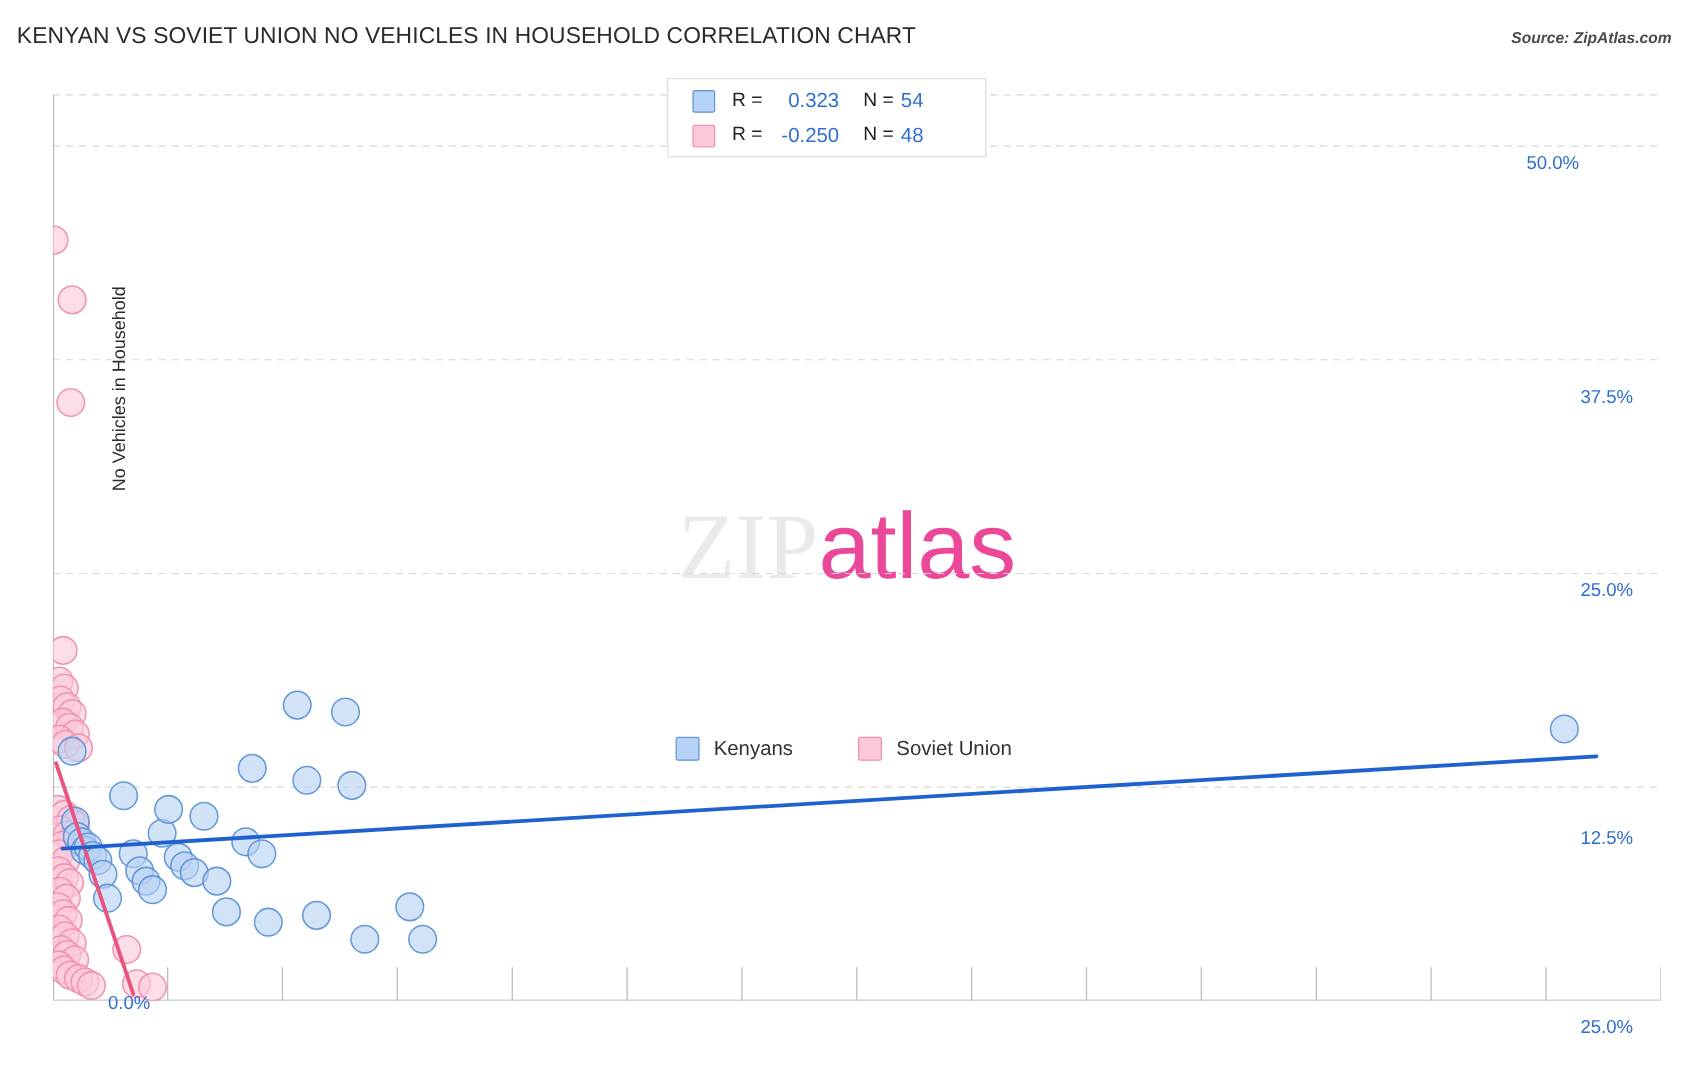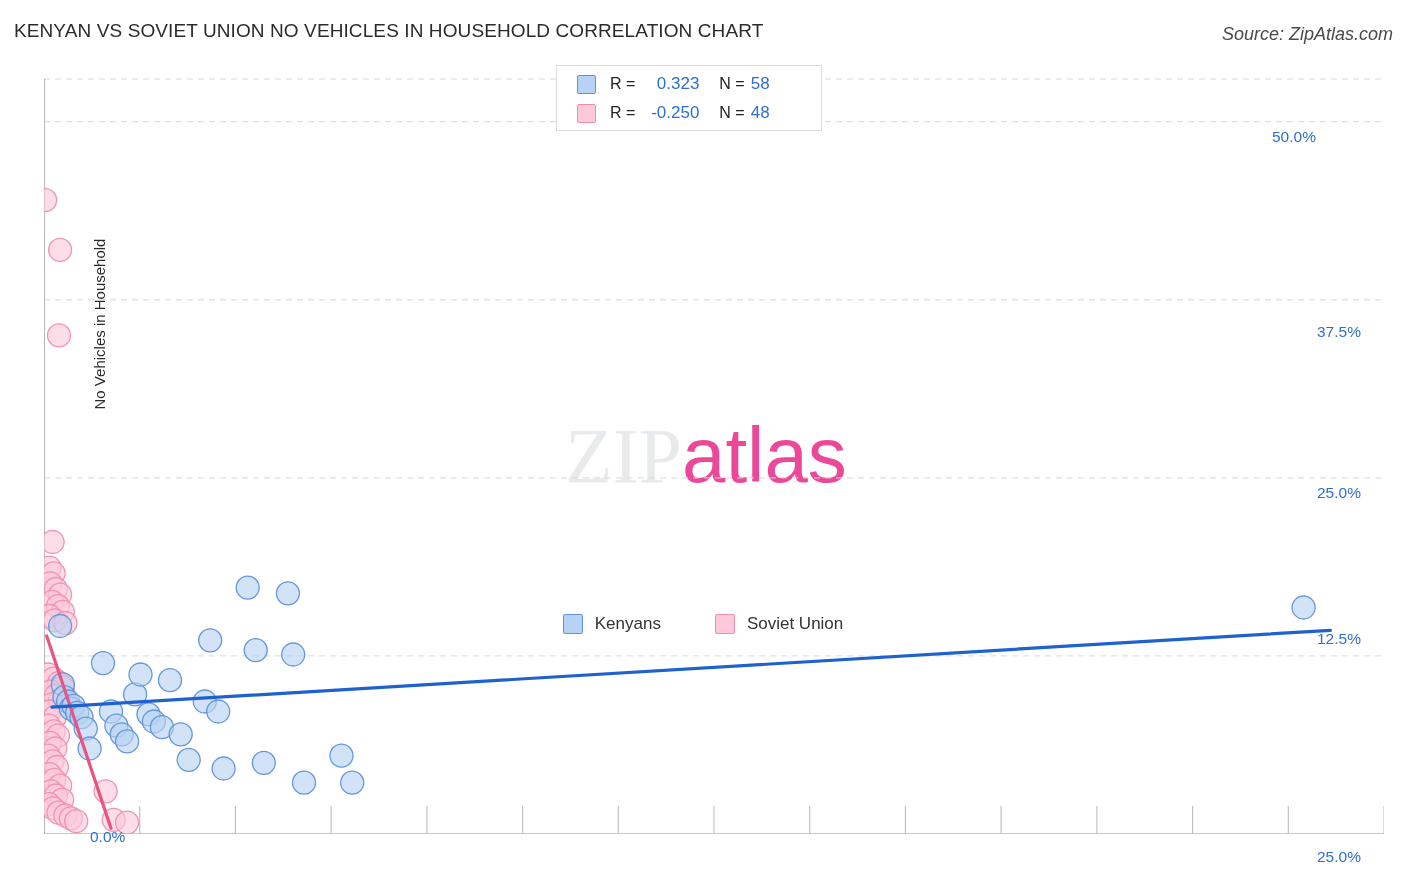--- a/index.html
+++ b/index.html
@@ -27,24 +27,24 @@
     font-size: 19px;
     letter-spacing: 0.1px;
     color: #2b2b2b;
     font-weight: 400;
     white-space: nowrap;
   }
   #source-label {
     position: absolute;
     right: 13px;
     top: 24px;
-    font-size: 18px;
+    font-size: 13px;
     font-style: italic;
     color: #4a4a4a;
-    font-weight: normal;
+    font-weight: bold;
     white-space: nowrap;
   }
   #y-axis-title {
     position: absolute;
     left: 14px;
     top: 50%;
     transform: translateY(-50%) rotate(-90deg);
     transform-origin: center center;
     font-size: 15px;
     color: #2b2b2b;
@@ -287,35 +287,35 @@
           <circle cx="297.5" cy="693.7" r="11.5" fill="#b6d2f4" fill-opacity="0.62" stroke="#5e93d8" stroke-width="1.3" stroke-opacity="0.95"></circle>
           <circle cx="308.2" cy="720.7" r="11.5" fill="#b6d2f4" fill-opacity="0.62" stroke="#5e93d8" stroke-width="1.3" stroke-opacity="0.95"></circle>
           <circle cx="1259.6" cy="545.5" r="11.5" fill="#b6d2f4" fill-opacity="0.62" stroke="#5e93d8" stroke-width="1.3" stroke-opacity="0.95"></circle>
         </g>
         <line x1="2.7" y1="574.0" x2="67.0" y2="766.3" stroke="#e8547f" stroke-width="3.2" stroke-linecap="round"></line>
         <line x1="8.0" y1="645.2" x2="1286.4" y2="568.3" stroke="#1f62cf" stroke-width="3.2" stroke-linecap="round"></line>
       </svg>
   </div>
 
   <div id="tick-layer">
-      <div class="ytick-label" style="left: 1317px; top: 630px;">12.5%</div>
+      <div class="ytick-label" style="left: 1317px; top: 690px;">12.5%</div>
       <div class="ytick-label" style="left: 1317px; top: 483.868px;">25.0%</div>
       <div class="ytick-label" style="left: 1317px; top: 323px;">37.5%</div>
       <div class="ytick-label" style="left: 1272px; top: 127.736px;">50.0%</div>
       <div class="xtick-label" style="left: 46px; top: 828px; margin-left: 44px;">0.0%</div>
       <div class="xtick-label" style="left: 1317px; top: 848px;">25.0%</div>
     </div>
 
   <div id="stats-legend">
     <div class="stats-row" style="top:4px;">
       <span class="swatch sw-blue"></span>
       <span class="stat-r-label">R =</span>
       <span class="stat-r-value">0.323</span>
       <span class="stat-n-label">N =</span>
-      <span class="stat-n-value">58</span>
+      <span class="stat-n-value">54</span>
     </div>
     <div class="stats-row" style="top:33px;">
       <span class="swatch sw-pink"></span>
       <span class="stat-r-label">R =</span>
       <span class="stat-r-value">-0.250</span>
       <span class="stat-n-label">N =</span>
       <span class="stat-n-value">48</span>
     </div>
   </div>
 

